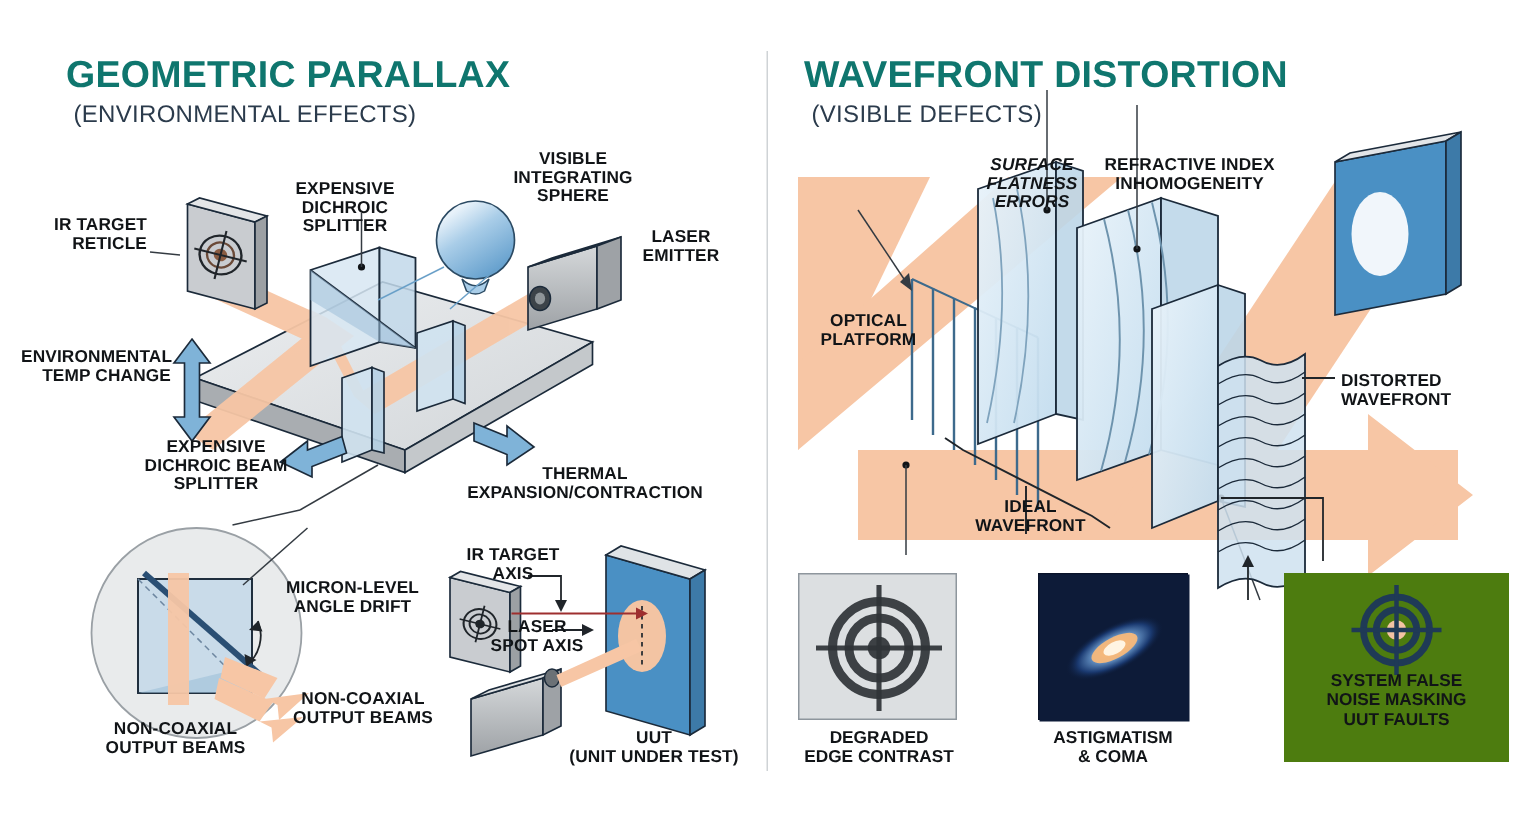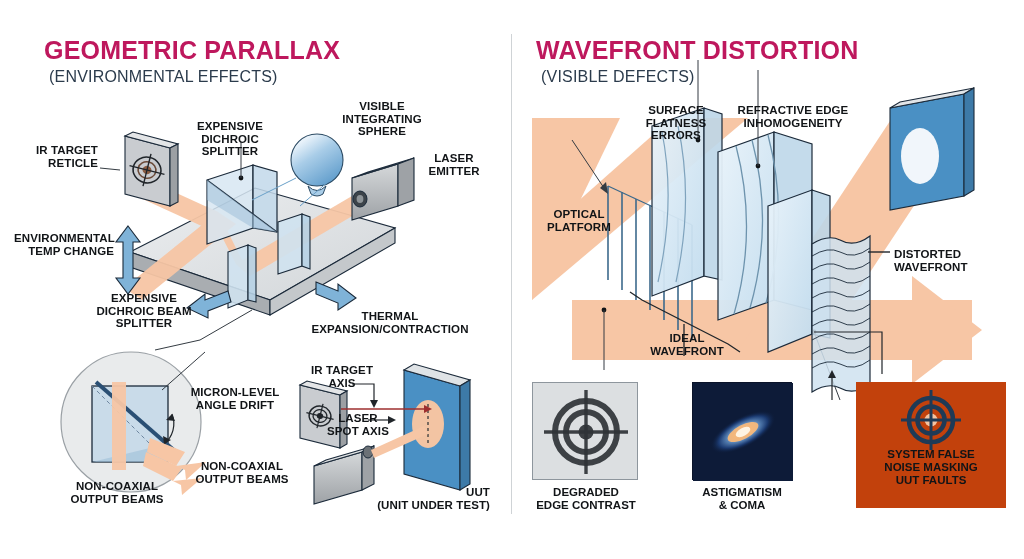--- a/index.html
+++ b/index.html
@@ -3,21 +3,21 @@
 <meta charset="utf-8">
 <style>
   html,body{margin:0;padding:0;background:#ffffff;}
   body{width:1024px;height:559px;position:relative;overflow:hidden;
        font-family:"Liberation Sans","DejaVu Sans",sans-serif;}
   .panel{position:absolute;top:0;height:559px;width:512px;}
   #panel-left{left:0;}
   #panel-right{left:512px;}
   .divider{position:absolute;left:511px;top:34px;width:1px;height:480px;background:#cfd3d6;}
   h1.title{position:absolute;margin:0;font-size:25px;font-weight:bold;
-           letter-spacing:.2px;color:#be185d;white-space:nowrap;}
+           letter-spacing:.2px;color:#0f766e;white-space:nowrap;}
   .subtitle{position:absolute;margin:4px;font-size:16px;font-weight:400;
             color:#2b3b4c;white-space:nowrap;letter-spacing:.2px;}
   .lbl{position:absolute;font-size:11.5px;font-weight:bold;color:#111417;
        line-height:12.5px;white-space:pre;letter-spacing:.1px;}
   .lbl.c{text-align:center;}
   .lbl.r{text-align:right;}
   .lbl.l{text-align:left;}
   .cap{position:absolute;font-size:11.5px;font-weight:bold;color:#111417;
        line-height:13px;text-align:center;white-space:pre;}
   svg{position:absolute;left:0;top:0;overflow:visible;}
@@ -209,21 +209,21 @@
   <div class="lbl l" style="left:180px;top:386px;width:110px;text-align:center;">MICRON-LEVEL
 ANGLE DRIFT</div>
   <div class="lbl c" style="left:62px;top:480px;width:110px;">NON-COAXIAL
 OUTPUT BEAMS</div>
   <div class="lbl c" style="left:186px;top:460px;width:112px;">NON-COAXIAL
 OUTPUT BEAMS</div>
   <div class="lbl c" style="left:300px;top:364px;width:84px;">IR TARGET
 AXIS</div>
   <div class="lbl c" style="left:318px;top:412px;width:80px;">LASER
 SPOT AXIS</div>
-  <div class="lbl c" style="left:350px;top:486px;width:140px;text-align:right;">UUT
+  <div class="lbl c" style="left:366px;top:486px;width:140px;">UUT
 (UNIT UNDER TEST)</div>
 </div>
 
 <div class="divider"></div>
 
 <div class="panel" id="panel-right">
 
   <h1 class="title" style="left:24px;top:36px;text-align:center;">WAVEFRONT DISTORTION</h1>
   <div class="subtitle" style="left:25px;top:64px;">(VISIBLE DEFECTS)</div>
 
@@ -322,24 +322,24 @@
       <polygon points="96,194 88,188 94,182" fill="#343b42"></polygon>
       <circle cx="92" cy="310" r="2.4" fill="#111417"></circle>
       <line x1="92" y1="310" x2="92" y2="370" stroke="#343b42" stroke-width="1"></line>
     </g>
 
     <g stroke="#20252a" stroke-width="1.2" fill="none">
       <path d="M302,332 L370,332 L370,374"></path>
     </g>
   </svg>
 
-  <div class="lbl c" style="left:118px;top:104px;width:92px;">SURFACE
+  <div class="lbl c" style="left:130px;top:104px;width:92px;font-style:italic;">SURFACE
 FLATNESS
 ERRORS</div>
-  <div class="lbl c" style="left:206px;top:104px;width:150px;">REFRACTIVE EDGE
+  <div class="lbl c" style="left:206px;top:104px;width:150px;">REFRACTIVE INDEX
 INHOMOGENEITY</div>
   <div class="lbl c" style="left:22px;top:208px;width:90px;">OPTICAL
 PLATFORM</div>
   <div class="lbl c" style="left:128px;top:332px;width:94px;">IDEAL
 WAVEFRONT</div>
   <div class="lbl l" style="left:382px;top:248px;width:100px;">DISTORTED
 WAVEFRONT</div>
 
   <div class="thumb" style="left:20px;top:382px;width:114px;">
     <div class="thumb-box" style="left:0;top:0;width:106px;height:98px;background:#dcdfe1;border:1px solid #8e969d;">
@@ -366,21 +366,21 @@
           <ellipse rx="17" ry="7" fill="#f7b87a" opacity="0.95"></ellipse>
           <ellipse rx="8" ry="4" fill="#fff4e2"></ellipse>
         </g>
       </svg>
     </div>
     <div class="cap" style="left:-6px;top:104px;width:112px;">ASTIGMATISM
 &amp; COMA</div>
   </div>
 
   <div class="thumb" style="left:344px;top:382px;width:150px;">
-    <div class="thumb-box" style="left:0;top:0;width:150px;height:126px;background:#c2410c;">
+    <div class="thumb-box" style="left:0;top:0;width:150px;height:126px;background:#4d7c0f;">
       <svg width="150" height="70">
         <g transform="translate(75,38)">
           <circle r="22" fill="none" stroke="#1f3a56" stroke-width="4.6"></circle>
           <circle r="13.5" fill="none" stroke="#1f3a56" stroke-width="4.6"></circle>
           <circle r="6.5" fill="#f3c4a3"></circle>
           <line x1="-30" y1="0" x2="30" y2="0" stroke="#1f3a56" stroke-width="3"></line>
           <line x1="0" y1="-30" x2="0" y2="30" stroke="#1f3a56" stroke-width="3"></line>
         </g>
       </svg>
       <div class="cap" style="left:0;top:66px;width:150px;">SYSTEM FALSE

